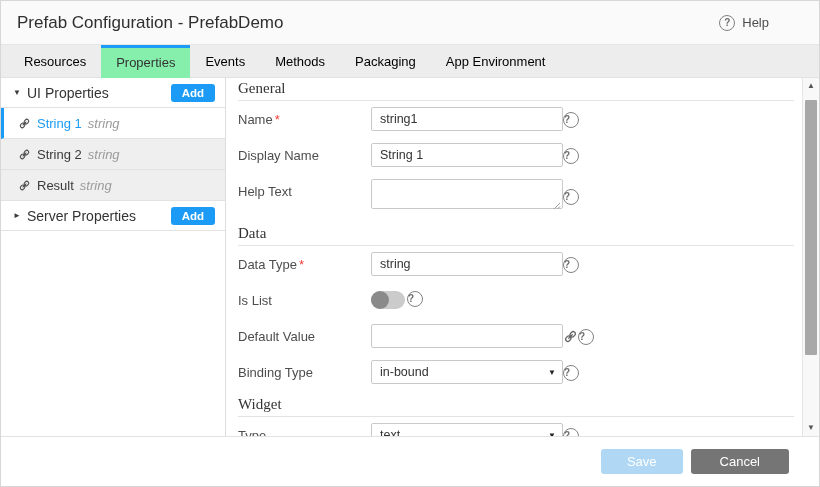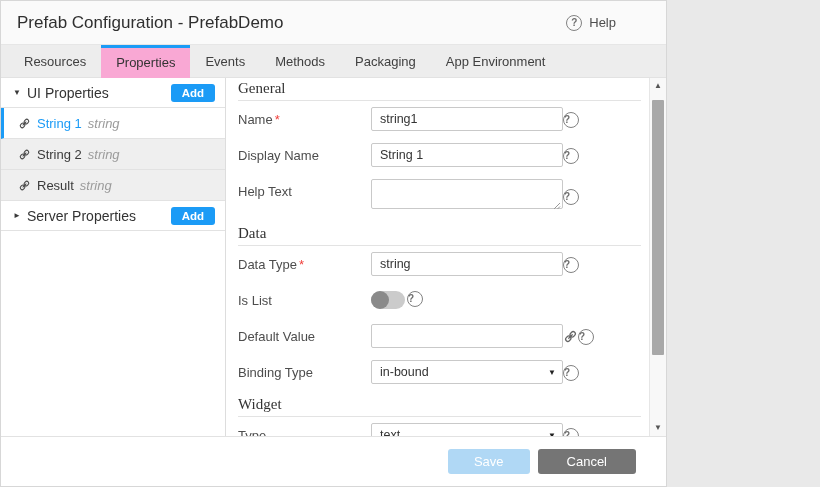--- a/index.html
+++ b/index.html
@@ -1,31 +1,31 @@
 <!DOCTYPE html>
 <html><head>
 <meta charset="utf-8">
 <style>
   * { margin:0; padding:0; box-sizing:border-box; }
   html,body { background:#e9e9e9; }
   body { font-family:"Liberation Sans", sans-serif; }
-  .app { width:667px; height:487px; background:#fff; display:flex; flex-direction:column; overflow:hidden; border:1px solid #d7d7d7; }
+  .app { width:820px; height:487px; background:#fff; display:flex; flex-direction:column; overflow:hidden; border:1px solid #d7d7d7; }
 
   
   .hdr { height:44px; flex:0 0 44px; background:#fafafa; border-bottom:1px solid #e6e6e6;
          display:flex; align-items:center; justify-content:space-between; padding:0 50px 0 16px; }
   .hdr-title { font-size:17px; color:#2f2f2f; }
   .help { display:flex; align-items:center; gap:7px; color:#4d4d4d; font-size:13px; cursor:pointer; }
   .qicon { width:16px; height:16px; border:1px solid #828282; border-radius:50%; color:#6e6e6e;
            font-size:10px; line-height:14px; text-align:center; display:inline-block; font-weight:bold; }
 
   
   .tabs { height:33px; flex:0 0 33px; background:#ededed; display:flex; padding-left:8px; border-bottom:1px solid #e2e2e2; }
-  .tab { padding:0 15px; font-size:13px; color:#404040; height:33px; line-height:33px; cursor:pointer; }
-  .tab.active { background:#f9a8d4; border-top:3px solid #1b9bf6; line-height:29px; color:#333; }
+  .tab { padding:0 15px; font-size:13px; color:#000000; height:33px; line-height:33px; cursor:pointer; }
+  .tab.active { background:#86efac; border-top:3px solid #1b9bf6; line-height:29px; color:#333; }
 
   
   .bodyrow { flex:1 1 auto; display:flex; overflow:hidden; }
 
   
   .sidebar { width:225px; flex:0 0 225px; border-right:1px solid #ddd; display:flex; flex-direction:column; background:#fff; }
   .grp-hdr { height:30px; flex:0 0 30px; display:flex; align-items:center; padding:0 10px 0 12px;
              border-bottom:1px solid #e2e2e2; background:#fff; }
   .caret { font-size:9px; color:#3a3a3a; width:14px; display:inline-block; }
   .grp-label { font-size:14px; color:#333; }

